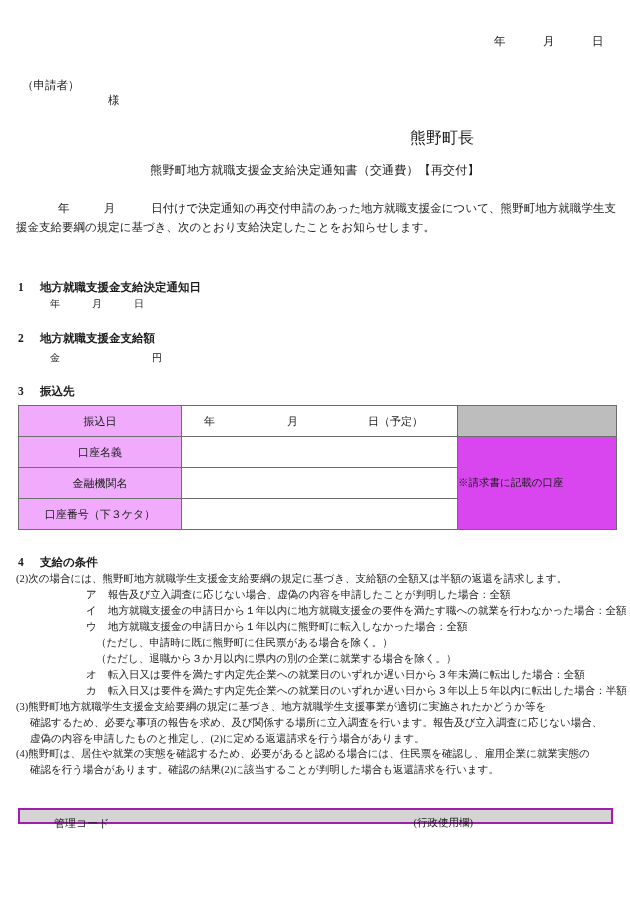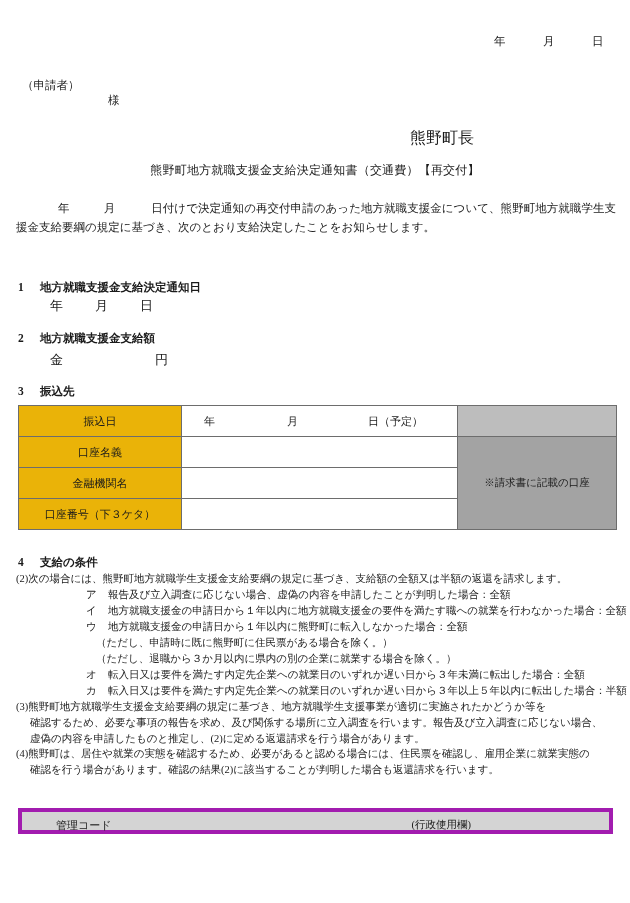--- a/index.html
+++ b/index.html
@@ -97,21 +97,21 @@
   
   .sec {
     position: absolute;
     font-size: 11.5px;
     font-weight: bold;
     white-space: nowrap;
   }
   .sec .num { display: inline-block; width: 22px; }
   .sec-sub {
     position: absolute;
-    font-size: 13px;
+    font-size: 10px;
     white-space: nowrap;
   }
   .sec-sub .s1 { display: inline-block; width: 32px; }
   .sec-sub .s2 { display: inline-block; width: 32px; }
   .sec-sub .s3 { display: inline-block; width: 92px; }
 
   #sec1 { left: 18px; top: 279px; }
   #sec1sub { left: 50px; top: 296px; }
   #sec2 { left: 18px; top: 330px; }
   #sec2sub { left: 50px; top: 350px; }
@@ -129,31 +129,31 @@
     table-layout: fixed;
   }
   .bank-table td {
     border: 1px solid #6d6d6d;
     height: 30px;
     padding: 0;
     vertical-align: middle;
   }
   .bank-table td.lbl {
     width: 162px;
-    background: #eab308;
+    background: #f0abfc;
     text-align: center;
   }
   .bank-table td.val {
     width: 275px;
     background: #ffffff;
   }
   .bank-table td.note {
     width: 158px;
-    background: #a3a3a3;
-    text-align: center;
+    background: #d946ef;
+    text-align: left;
     font-size: 10.5px;
   }
   .bank-table td.note-empty {
     width: 158px;
     background: #bdbdbd;
   }
   .dateline {
     display: block;
     white-space: nowrap;
     padding-left: 22px;
@@ -184,23 +184,23 @@
     padding-left: 80px;
   }
   #cond-list { top: 571px; }
 
   
   .admin-box {
     position: absolute;
     left: 18px;
     top: 808px;
     width: 595px;
-    height: 26px;
+    height: 16px;
     background: #d4d4d4;
-    border: 4px solid #a21caf;
+    border: 2px solid #a21caf;
     box-sizing: border-box;
     text-decoration: underline;
   }
   .admin-box .kanri {
     position: absolute;
     left: 34px;
     top: 5px;
     font-size: 11px;
   }
   .admin-box .gyosei {

